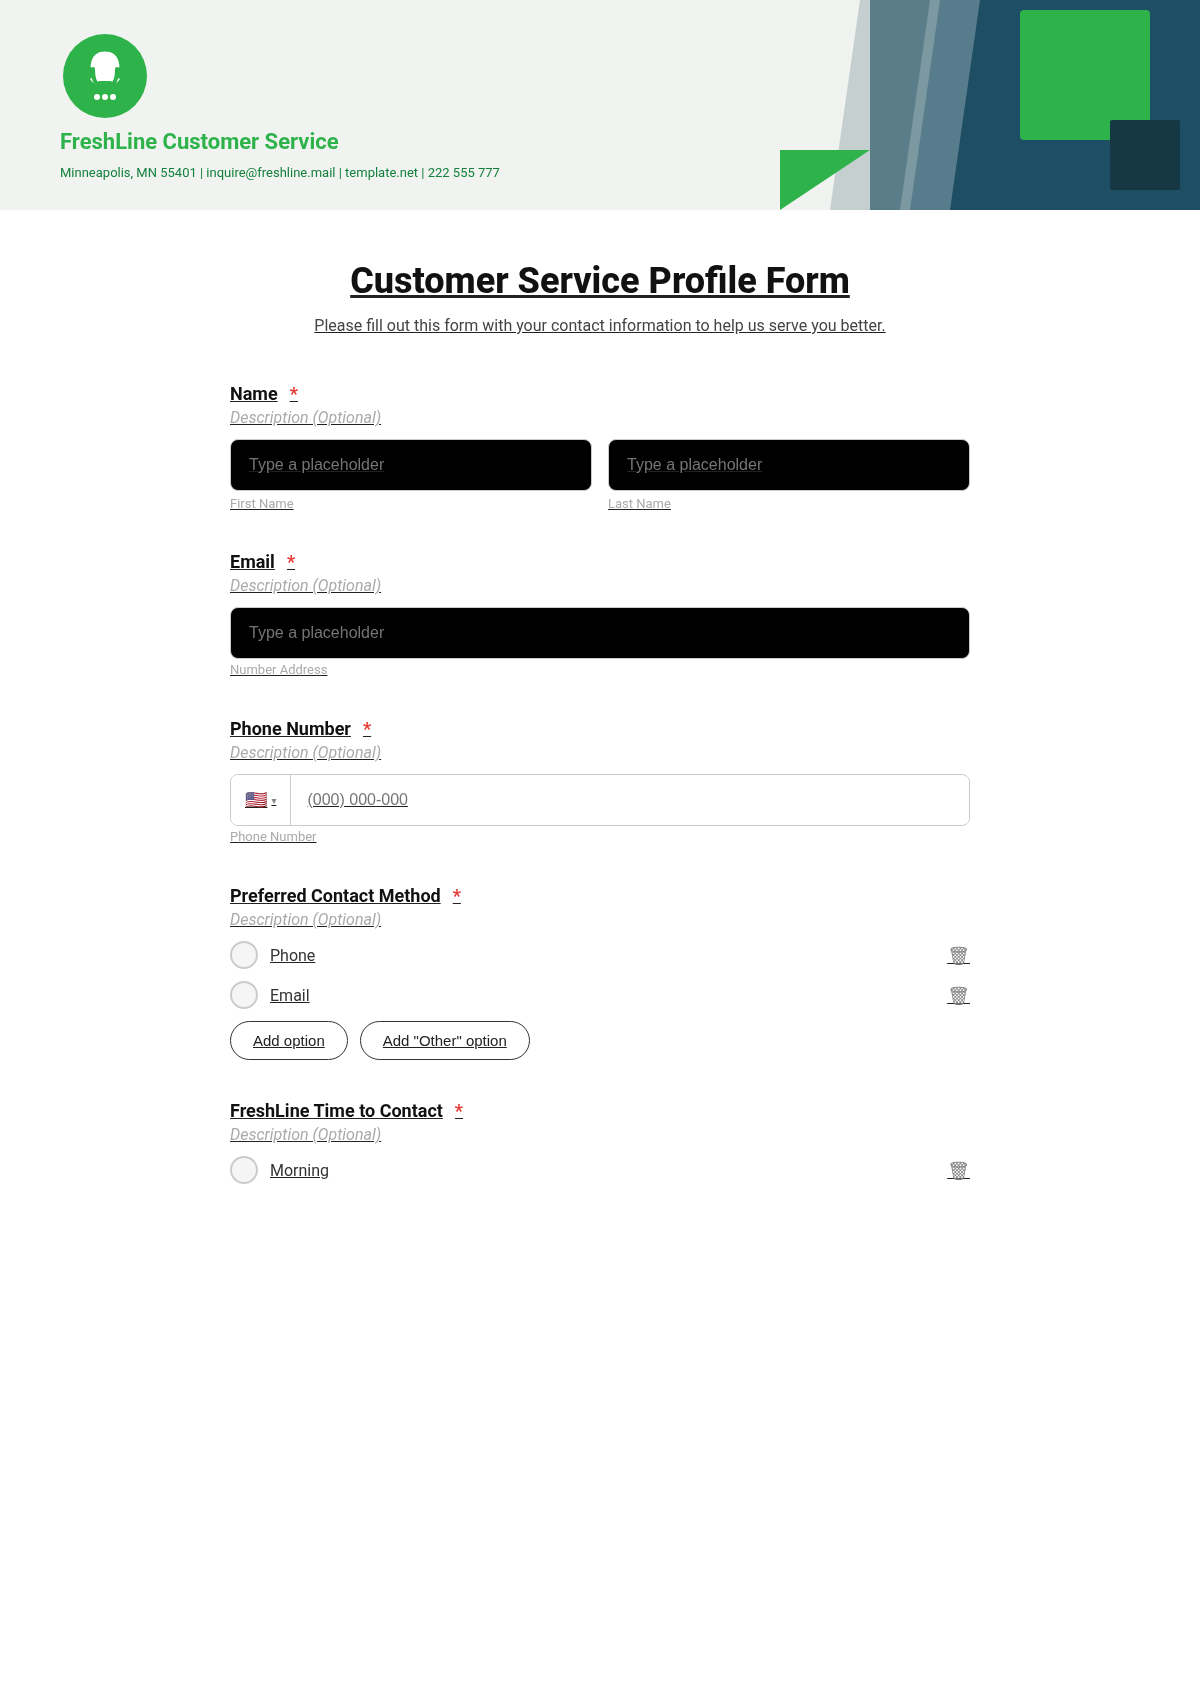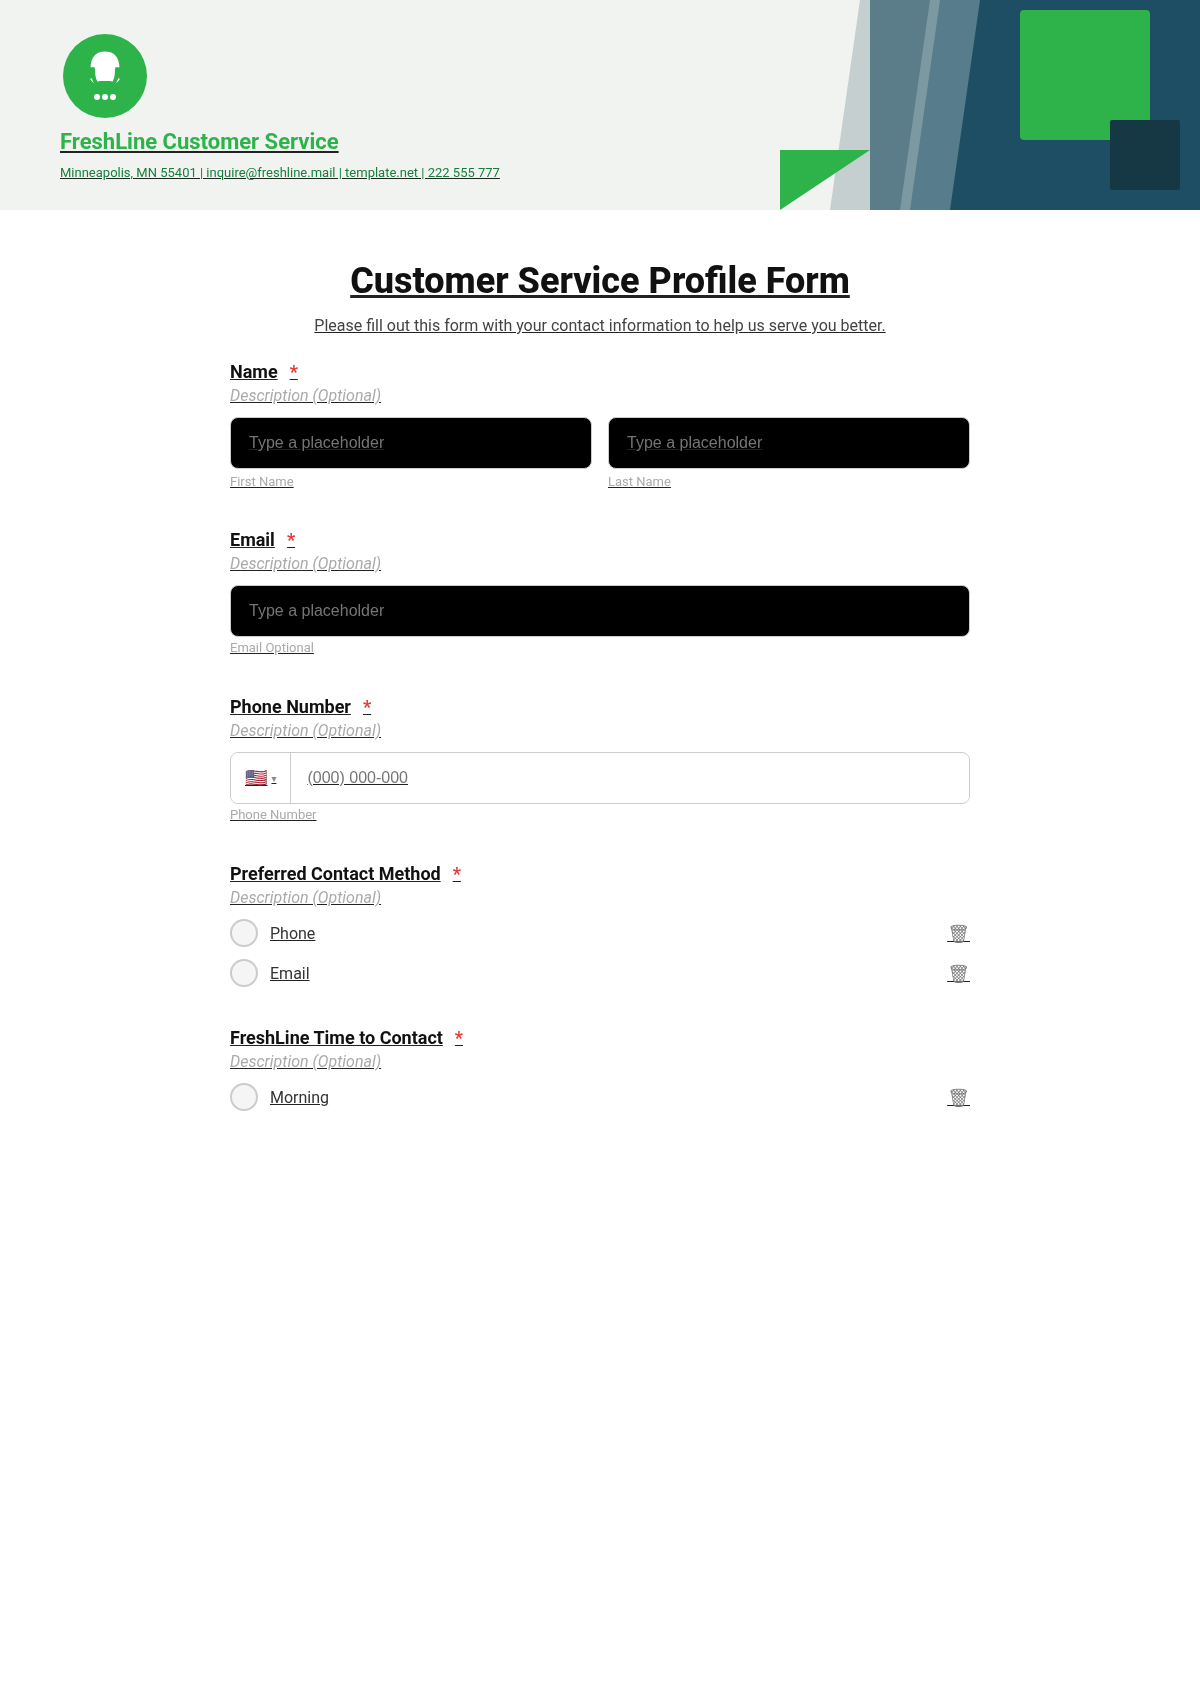--- a/index.html
+++ b/index.html
@@ -22,21 +22,20 @@
       position: relative;
       overflow: hidden;
       min-height: 210px;
     }
 
     .header-left {
       display: flex;
       flex-direction: column;
       gap: 2px;
       z-index: 2;
-      text-decoration: underline;
     }
 
     .logo-area {
       display: flex;
       align-items: center;
       gap: 0;
     }
 
     .logo-circle {
       width: 90px;
@@ -79,21 +78,21 @@
       font-weight: 800;
       text-align: center;
       color: #111;
       margin-bottom: 14px;
     }
 
     .form-subtitle {
       font-size: 16px;
       text-align: center;
       color: #444;
-      margin-bottom: 26px;
+      margin-bottom: 48px;
     }
 
     
     .field-group {
       margin-bottom: 40px;
     }
 
     .field-label {
       font-size: 18px;
       font-weight: 700;
@@ -299,21 +298,21 @@
     </div>
   </div>
 
   <div class="field-group">
     <div class="field-label">
       <span>Email</span>
       <span class="required-star">*</span>
     </div>
     <div class="field-description">Description (Optional)</div>
     <input type="text" class="text-input" placeholder="Type a placeholder" style="">
-    <span class="field-sublabel">Email Optional</span>
+    <span class="field-sublabel">Number Address</span>
   </div>
 
   <div class="field-group">
     <div class="field-label">
       <span>Phone Number</span>
       <span class="required-star">*</span>
     </div>
     <div class="field-description">Description (Optional)</div>
     <div class="phone-row">
       <button class="phone-flag-btn">
@@ -341,20 +340,24 @@
     </div>
 
     <div class="radio-option">
       <div class="radio-left">
         <div class="radio-circle"></div>
         <span class="radio-label">Email</span>
       </div>
       <span class="delete-icon">🗑</span>
     </div>
 
+    <div class="add-options-row">
+      <button class="add-option-btn">Add option</button>
+      <button class="add-option-btn">Add "Other" option</button>
+    </div>
   </div>
 
   <div class="field-group">
     <div class="field-label">
       <span>FreshLine Time to Contact</span>
       <span class="required-star">*</span>
     </div>
     <div class="field-description">Description (Optional)</div>
 
     <div class="radio-option">

